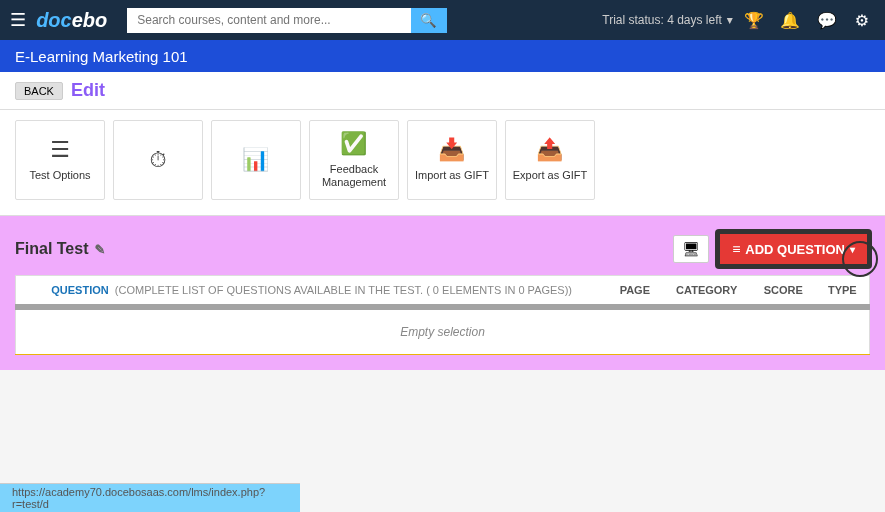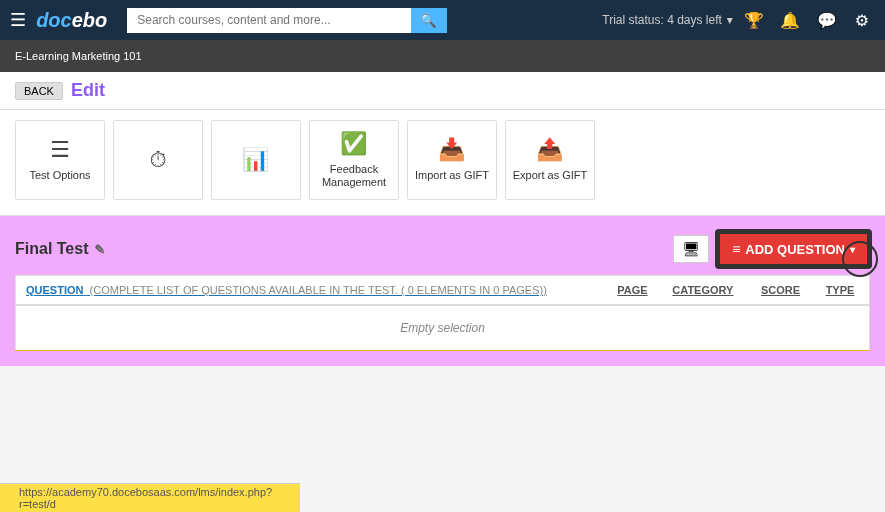--- a/index.html
+++ b/index.html
@@ -42,27 +42,27 @@
       align-items: center;
       gap: 5px;
       color: #ccc;
       font-size: 12px;
     }
     .nav-right .trial-status { color: #ccc; font-size: 12px; }
     .nav-right .icon-btn { color: #fff; font-size: 16px; padding: 0 6px; cursor: pointer; }
 
     
     .breadcrumb-bar {
-      background: #404040;
+      background: #1d4ed8;
       height: 32px;
       display: flex;
       align-items: center;
       padding: 8px 15px;
       color: #fff;
-      font-size: 11px;
+      font-size: 15px;
     }
 
     
     .page-header {
       background: #fff;
       padding: 8px 15px;
       border-bottom: 1px solid #ddd;
       display: flex;
       align-items: center;
       gap: 8px;
@@ -163,48 +163,47 @@
       border-collapse: collapse;
       background: #fff;
       border: 1px solid #ddd;
     }
     .questions-table thead tr {
       background: #fff;
       border-bottom: 2px solid #ddd;
     }
     .questions-table th {
       padding: 8px 10px;
-      text-align: left;
+      text-align: center;
       font-size: 11px;
       font-weight: bold;
       color: #1a73b8;
       text-transform: uppercase;
-      border-bottom: 1px solid #a3a3a3;
-      text-decoration: underline;
+      border-bottom: 6px solid #a3a3a3;
     }
     .questions-table th.question-col { color: #1a73b8; }
     .questions-table th.meta-col { color: #555; }
     .questions-table td {
       padding: 8px 10px;
       color: #555;
       font-size: 12px;
       border-bottom: 1px solid #eab308;
       text-align: center;
     }
     .questions-table td.empty-cell { text-align: center; color: #888; font-style: italic; padding: 15px; }
     .question-sub { font-size: 11px; font-weight: normal; color: #888; }
 
     
     .status-bar {
       position: fixed;
       bottom: 0;
       left: 0;
-      background: #fde047;
+      background: #7dd3fc;
       border-top: 1px solid #ccc;
-      padding: 2px 19px;
+      padding: 2px 12px;
       font-size: 11px;
       color: #555;
       width: 300px;
     }
   </style>
 </head>
 <body>
 
 <div class="top-nav">
   <span class="hamburger">☰</span>

